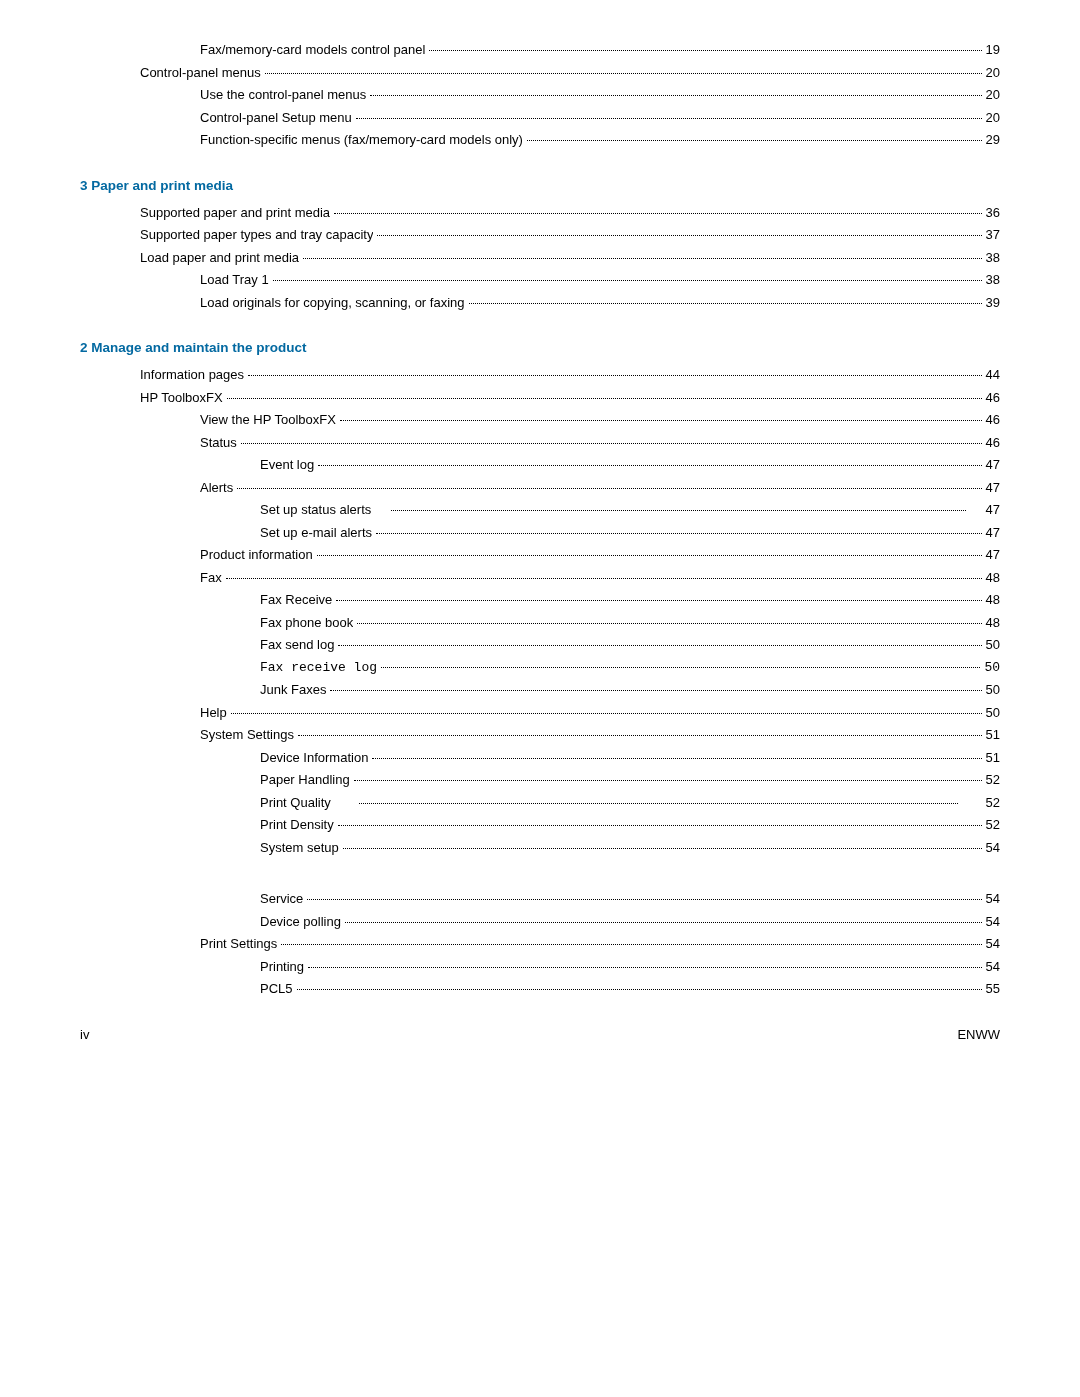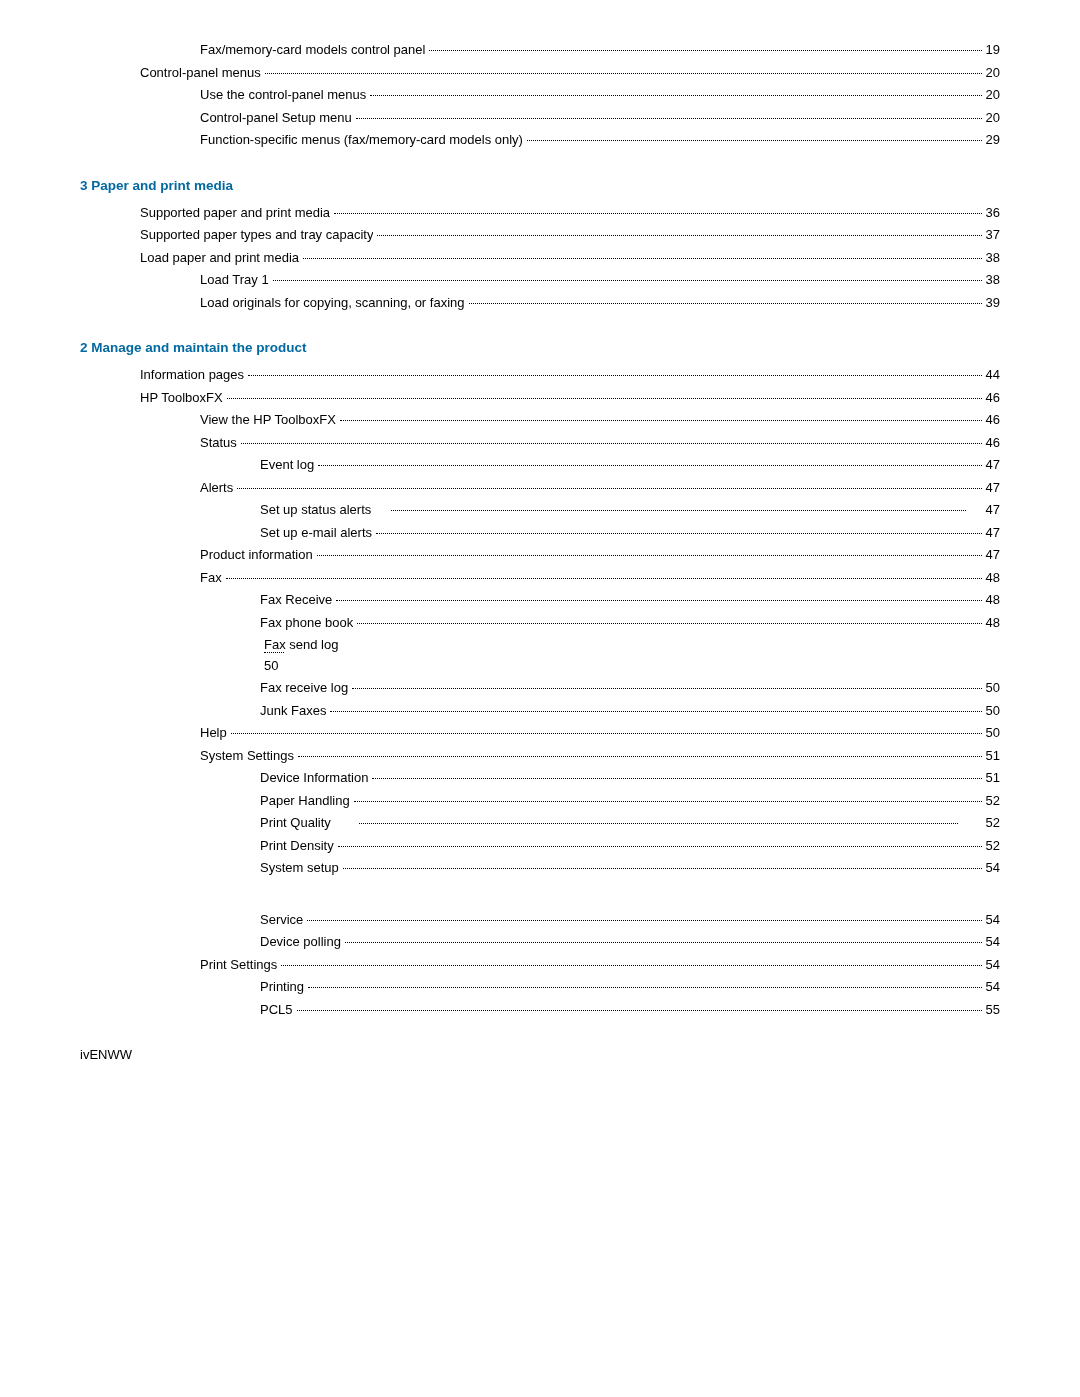--- a/index.html
+++ b/index.html
@@ -49,20 +49,21 @@
     .toc-entry .entry-page {
       white-space: nowrap;
     }
 
     .top-entries {
       margin-bottom: 28px;
     }
 
     .footer-row {
       display: flex;
+      justify-content: space-between;
       font-size: 13px;
     }
   </style>
 </head>
 <body>
 
 <div>
 
   <div class="top-entries" id="top-entries-container">
   <div class="toc-entry" style="padding-left: 120px;">
@@ -176,26 +177,26 @@
         <div class="toc-entry" style="padding-left: 180px;">
           <span class="entry-text">Fax Receive</span>
           <span class="entry-dots"></span>
           <span class="entry-page">48</span>
         </div>
         <div class="toc-entry" style="padding-left: 180px;">
           <span class="entry-text">Fax phone book</span>
           <span class="entry-dots"></span>
           <span class="entry-page">48</span>
         </div>
-        <div class="toc-entry" style="padding-left: 180px; flex-direction: column;">
+        <div class="toc-entry" style="padding-left: 180px;">
           <span class="entry-text">Fax send log</span>
           <span class="entry-dots"></span>
           <span class="entry-page">50</span>
         </div>
-        <div class="toc-entry" style="padding-left: 180px;">
+        <div class="toc-entry" style="padding-left: 180px; font-family: Liberation Mono, monospace;">
           <span class="entry-text">Fax receive log</span>
           <span class="entry-dots"></span>
           <span class="entry-page">50</span>
         </div>
         <div class="toc-entry" style="padding-left: 180px;">
           <span class="entry-text">Junk Faxes</span>
           <span class="entry-dots"></span>
           <span class="entry-page">50</span>
         </div>
         <div class="toc-entry" style="padding-left: 120px;">

